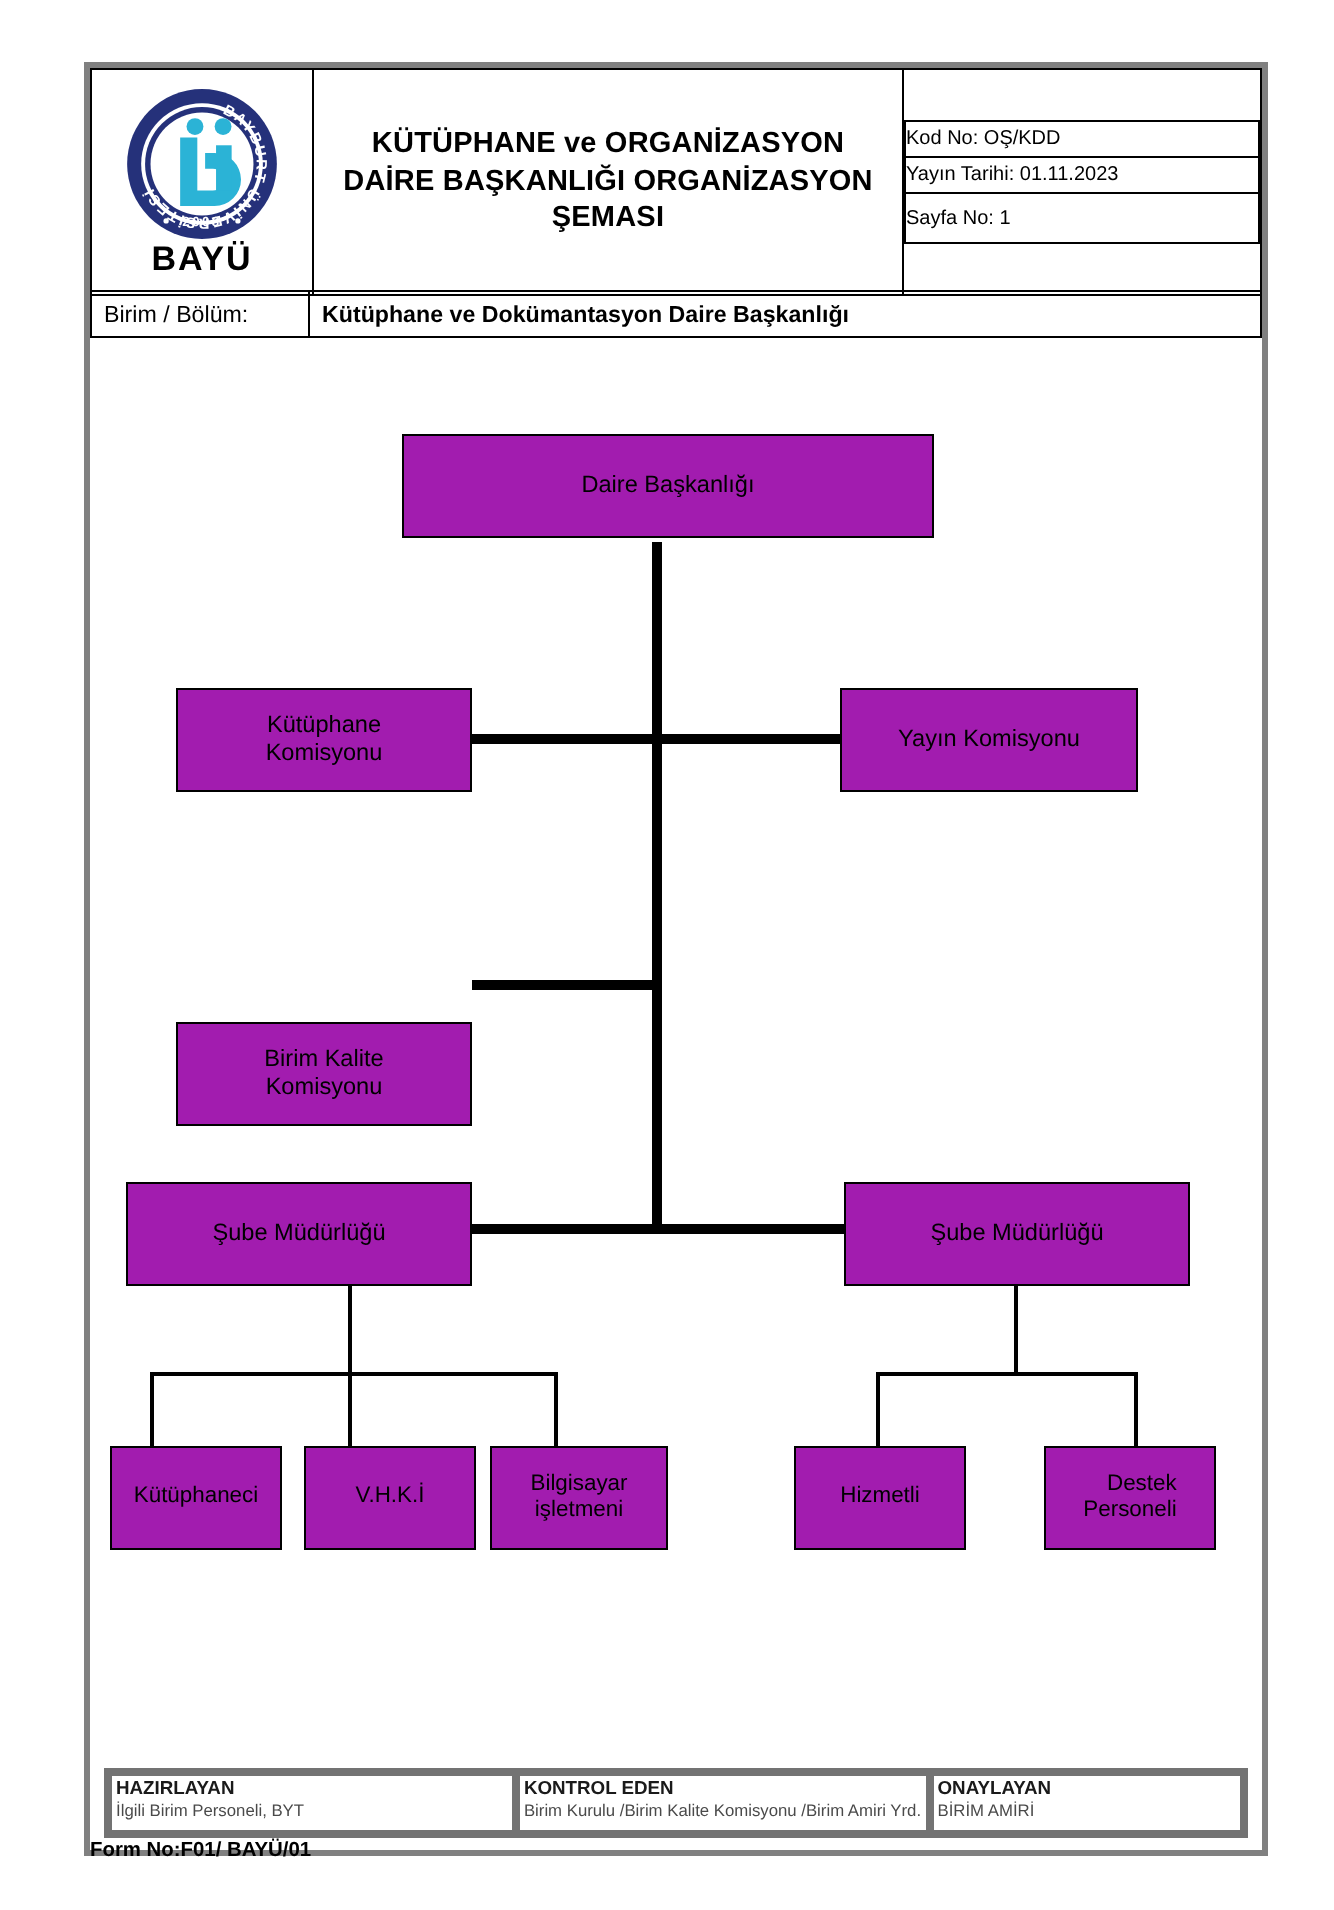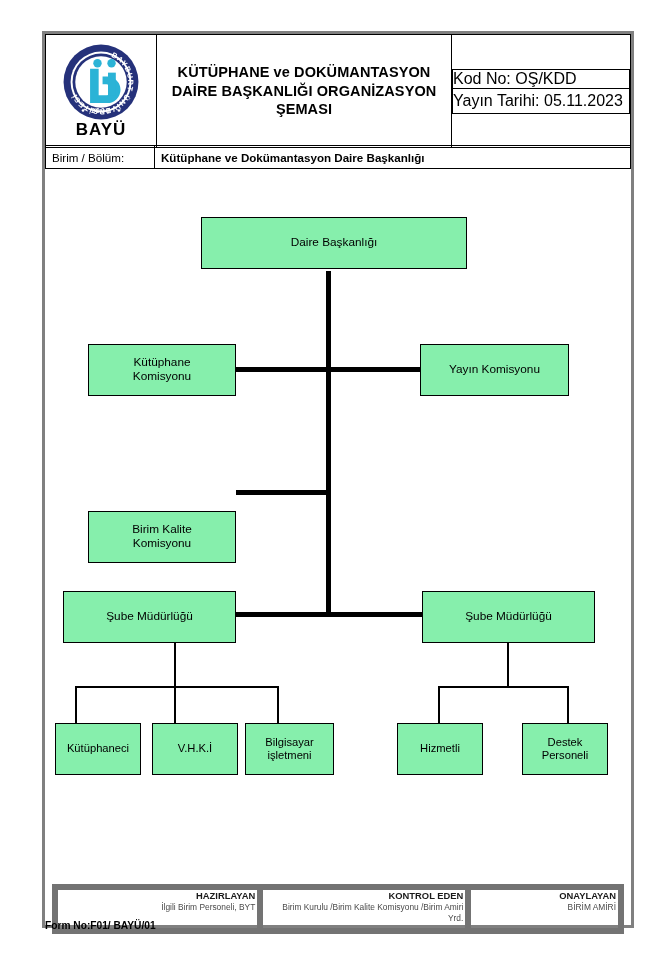--- a/index.html
+++ b/index.html
@@ -61,21 +61,21 @@
     padding: 0;
   }
   .meta-table {
     width: 100%;
     border-collapse: collapse;
     table-layout: fixed;
   }
   .meta-table td {
     border: 0;
     border-bottom: 1px solid #000000;
-    font-size: 16px;
+    font-size: 10px;
     padding: 5px 0 5px 6px;
     height: 17px;
     white-space: nowrap;
   }
   .meta-table tr:last-child td { border-bottom: 0; height: 24px; }
 
   
   .logo-wrap { display: block; }
   .logo-mark { display: block; margin: 0 auto; }
   .logo-text {
@@ -111,21 +111,21 @@
     top: 0;
     width: 667px;
     height: 955px;
     pointer-events: none;
   }
   #chart .box-layer { pointer-events: auto; }
 
   .node {
     position: absolute;
     border: 1.3px solid #000000;
-    background: #86efac;
+    background: #a21caf;
     box-sizing: border-box;
     display: flex;
     align-items: center;
     justify-content: center;
     text-align: center;
     font-size: 11.8px;
     line-height: 1.18;
     color: #000000;
     padding: 17px;
   }
@@ -140,22 +140,22 @@
   #footer-table {
     position: absolute;
     left: 52px;
     top: 884px;
     width: 572px;
     border-collapse: collapse;
     table-layout: fixed;
     border: 1.5px solid #555555;
   }
   #footer-table td {
-    border: 6px solid #737373;
-    text-align: right;
+    border: 4px solid #737373;
+    text-align: left;
     vertical-align: top;
     padding: 0 2px 4px 2px;
   }
   .sig-title {
     font-size: 9.4px;
     font-weight: bold;
     color: #1a1a1a;
     line-height: 1.25;
   }
   .sig-sub {
@@ -198,32 +198,35 @@
             <path d="M36 33 h11 v34 h10 a7 7 0 0 0 0 -14 h-5 v-10 h6 a17 17 0 0 1 0 34 h-22 z"></path>
             <path d="M59 38 h10 v29 h-10 z"></path>
             <circle cx="45.5" cy="26" r="5.4"></circle>
             <circle cx="63.5" cy="26" r="5.4"></circle>
           </g>
         </svg>
         <span class="logo-text">BAYÜ</span>
       </span>
     </td>
     <td class="title-cell">
-      <div>KÜTÜPHANE ve DOKÜMANTASYON</div>
+      <div>KÜTÜPHANE ve ORGANİZASYON</div>
       <div>DAİRE BAŞKANLIĞI ORGANİZASYON</div>
       <div>ŞEMASI</div>
     </td>
     <td class="meta-cell">
       <table class="meta-table">
         <tbody>
               <tr>
                 <td>Kod No: OŞ/KDD</td>
               </tr>
         <tr>
-                <td>Yayın Tarihi: 05.11.2023</td>
+                <td>Yayın Tarihi: 01.11.2023</td>
+              </tr>
+        <tr>
+                <td>Sayfa No: 1</td>
               </tr>
       </tbody>
           </table>
     </td>
   </tr>
 </tbody>
   </table>
 
 <table id="birim-table">
   <tbody>
@@ -271,21 +274,21 @@
 
     <div class="node small" style="left:245px; top:723px; width:89px; height:52px;">
       <span>
         <span>Bilgisayar</span><br>
         <span>işletmeni</span>
       </span>
     </div>
 
     <div class="node small" style="left:397px; top:723px; width:86px; height:52px;">Hizmetli</div>
 
-    <div class="node small" style="left:522px; top:723px; width:86px; height:52px;">
+    <div class="node small" style="left:522px; top:723px; width:86px; height:52px;text-align:right;">
       <span>
         <span>Destek</span><br>
         <span>Personeli</span>
       </span>
     </div>
   </div>
 </div>
 
 <table id="footer-table">
   <tbody>

